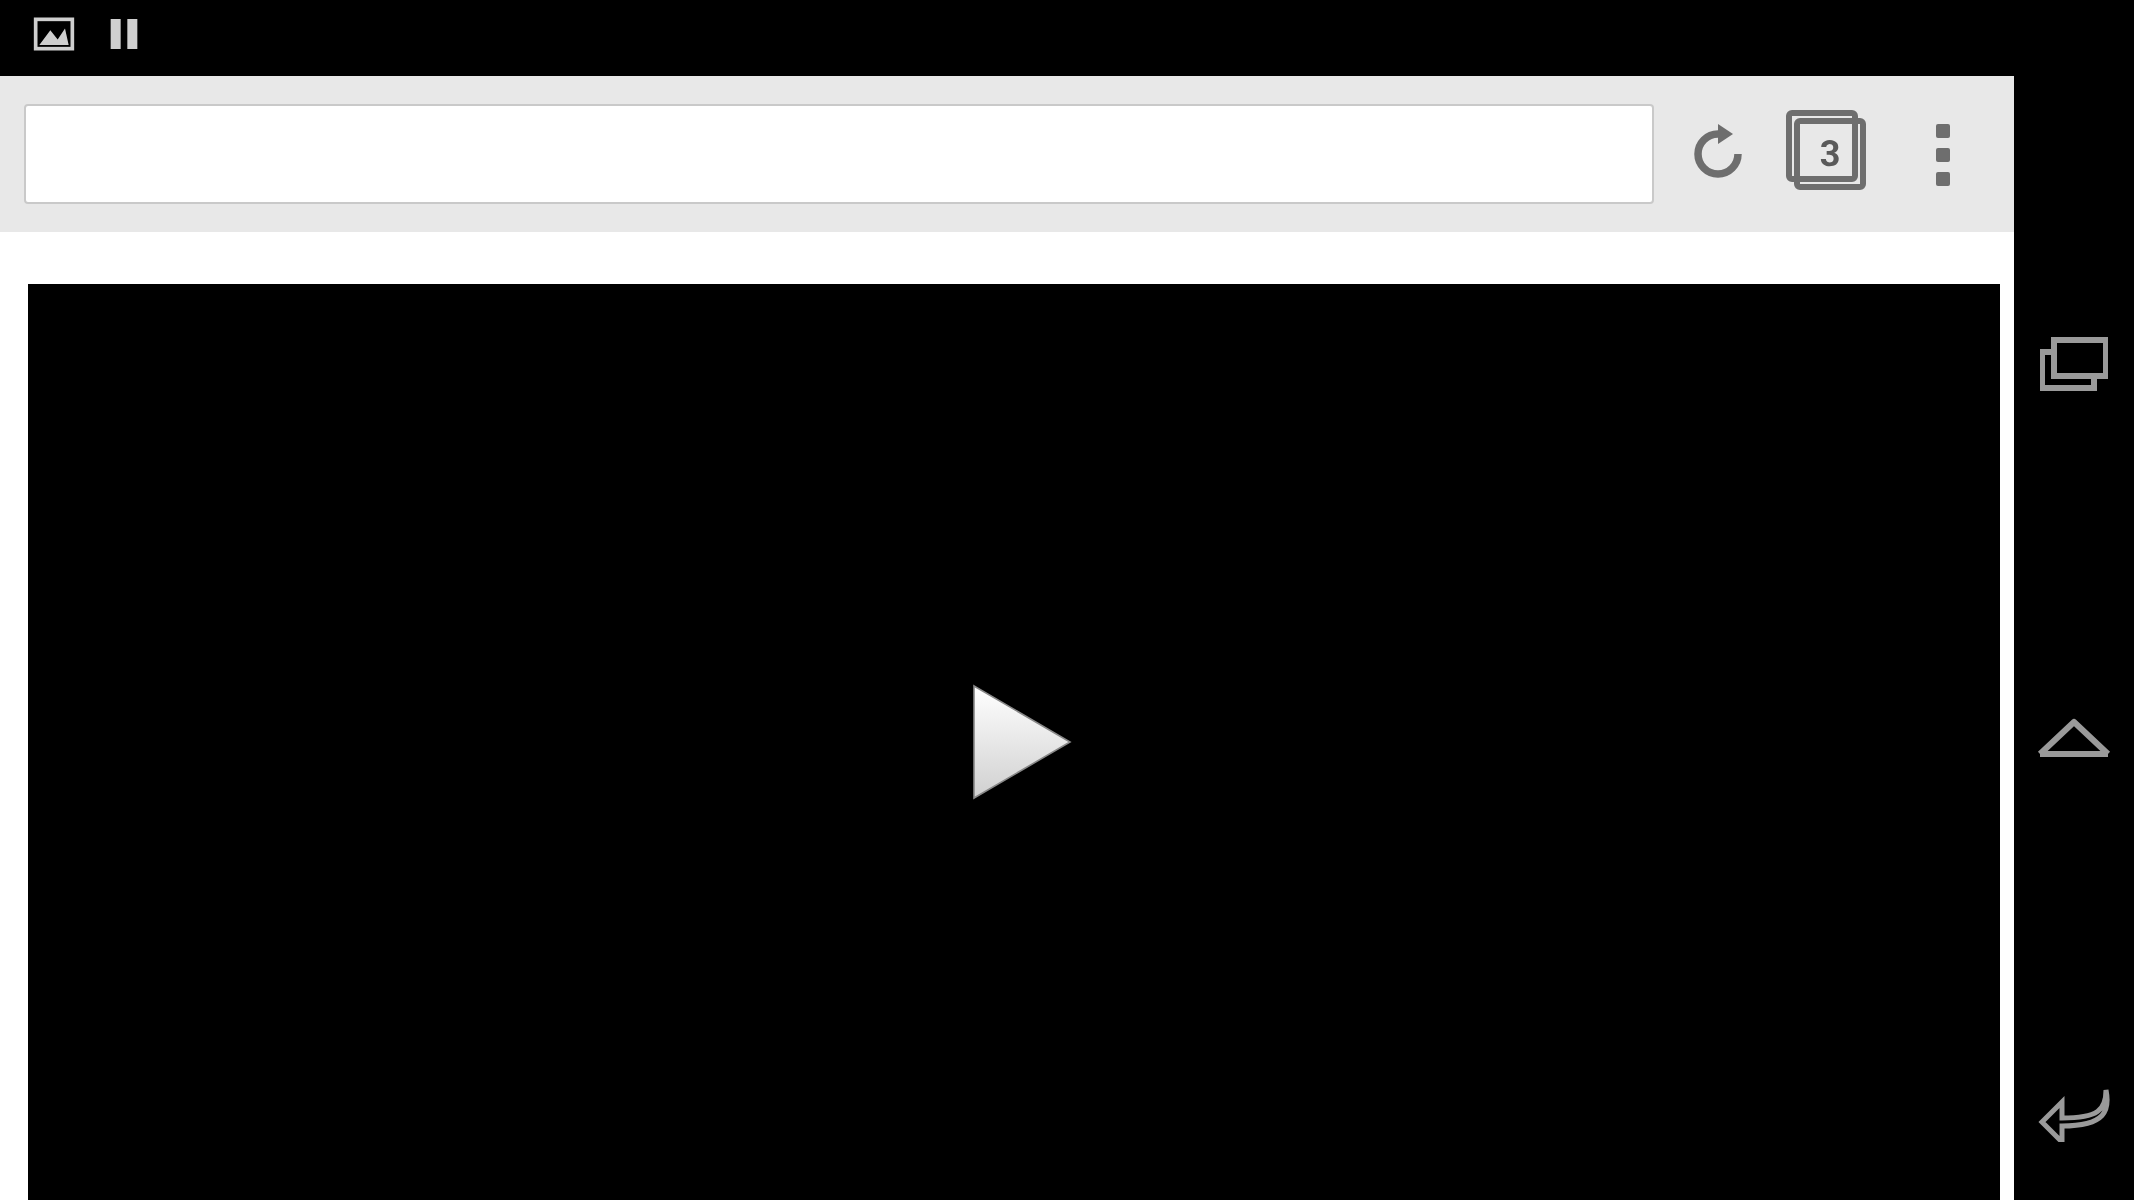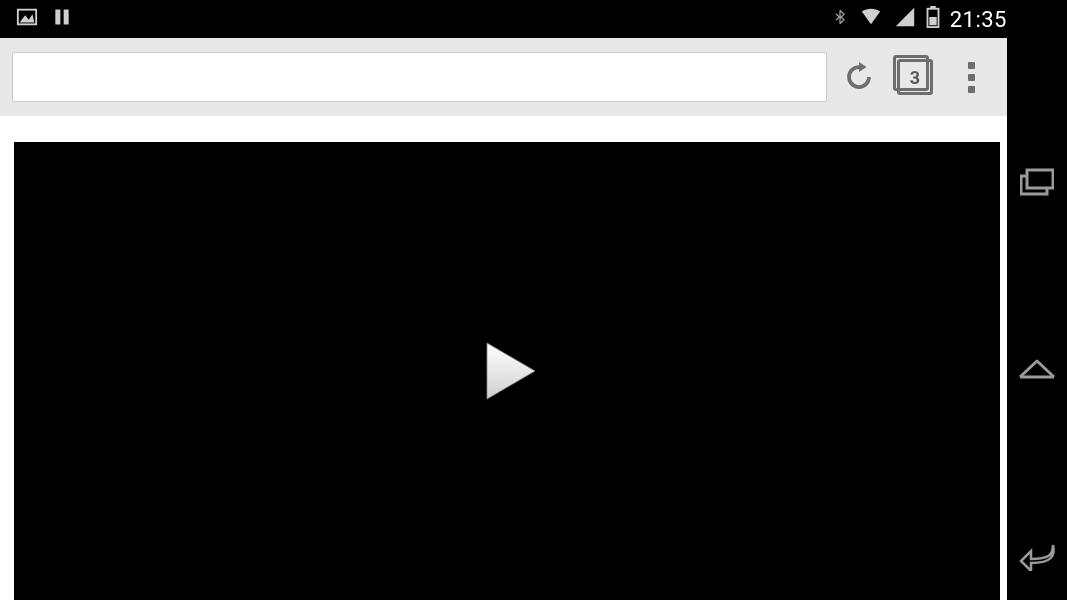--- a/index.html
+++ b/index.html
@@ -33,45 +33,20 @@
             <rect x="2" y="4" width="20" height="16" fill="none" stroke="#cfcfcf" stroke-width="2"></rect>
             <polygon points="4,18 10,10 14,15 18,9 20,18" fill="#cfcfcf"></polygon>
           </svg>
     </span>
     <span>
       <svg width="20" height="22" viewBox="0 0 24 24">
             <rect x="4" y="3" width="6" height="18" fill="#cfcfcf"></rect>
             <rect x="14" y="3" width="6" height="18" fill="#cfcfcf"></rect>
           </svg>
     </span>
-  </div>
-  <div class="sb-right">
-    <span>
-      <svg width="16" height="24" viewBox="0 0 24 24">
-            <path d="M12 2 L18 8 L12 14 L12 2 M12 22 L18 16 L12 10 L12 22 M6 7 L12 13 M6 17 L12 11" fill="none" stroke="#9a9a9a" stroke-width="2"></path>
-          </svg>
-    </span>
-    <span>
-      <svg width="26" height="22" viewBox="0 0 24 24">
-            <path d="M12 20 L22 6 C16 2 8 2 2 6 Z" fill="#cfcfcf"></path>
-          </svg>
-    </span>
-    <span>
-      <svg width="22" height="22" viewBox="0 0 24 24">
-            <path d="M2 22 L22 22 L22 2 Z" fill="#cfcfcf"></path>
-          </svg>
-    </span>
-    <span>
-      <svg width="14" height="22" viewBox="0 0 14 24">
-            <rect x="1" y="3" width="12" height="20" fill="none" stroke="#cfcfcf" stroke-width="2"></rect>
-            <rect x="4" y="0" width="6" height="3" fill="#cfcfcf"></rect>
-            <rect x="3" y="12" width="8" height="9" fill="#cfcfcf"></rect>
-          </svg>
-    </span>
-    <span class="clock">21:35</span>
   </div>
 </div>
 
 <div class="browser">
   <div class="toolbar">
     <div class="urlbar" placeholder=""></div>
     <div class="tb-btn">
       <svg width="30" height="30" viewBox="0 0 24 24">
             <path d="M12 4 A8 8 0 1 0 20 12" fill="none" stroke="#6e6e6e" stroke-width="3"></path>
             <polygon points="12,0 12,8 18,4" fill="#6e6e6e"></polygon>

